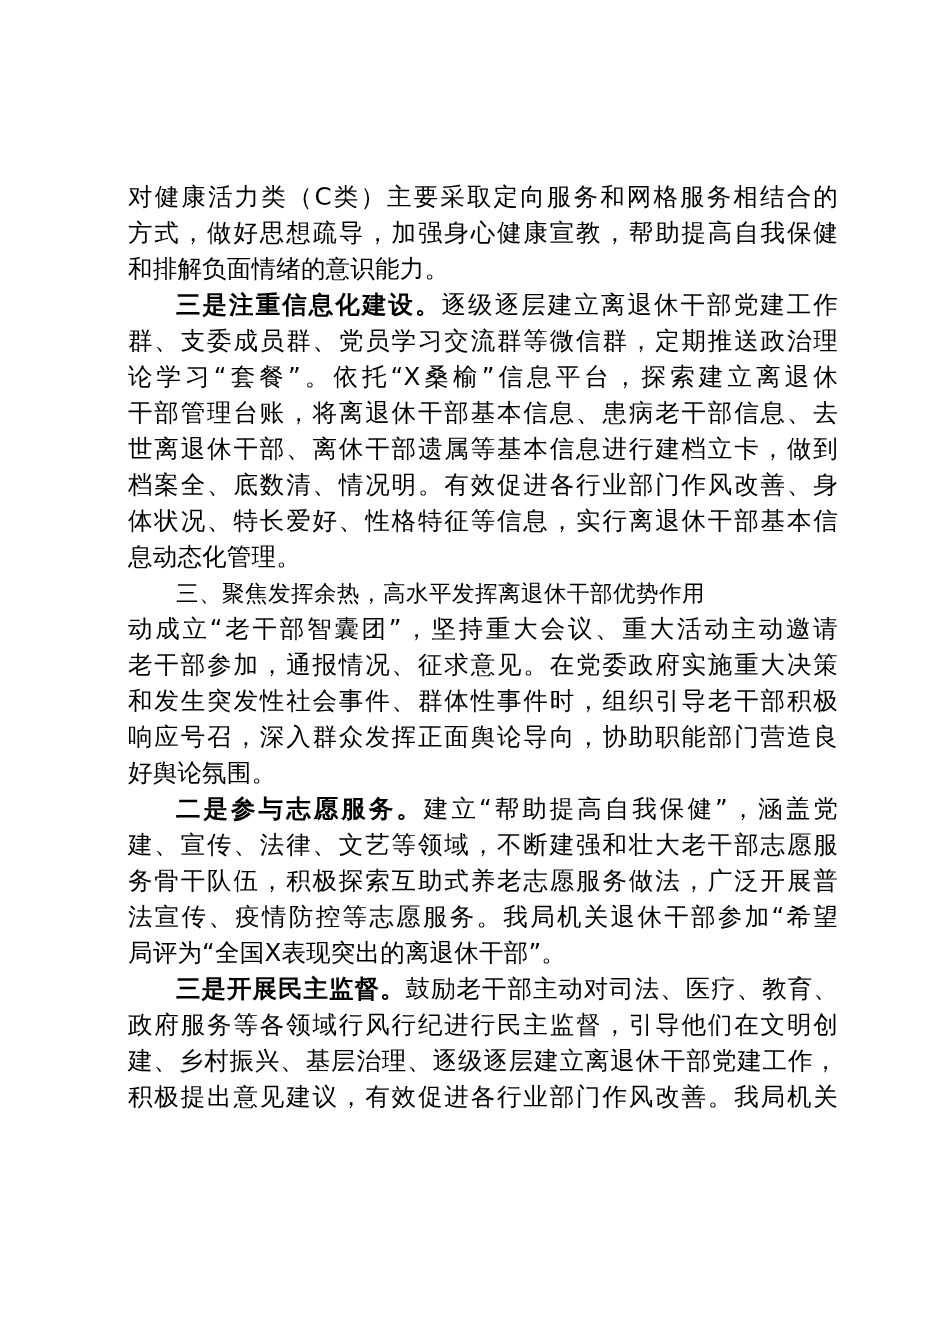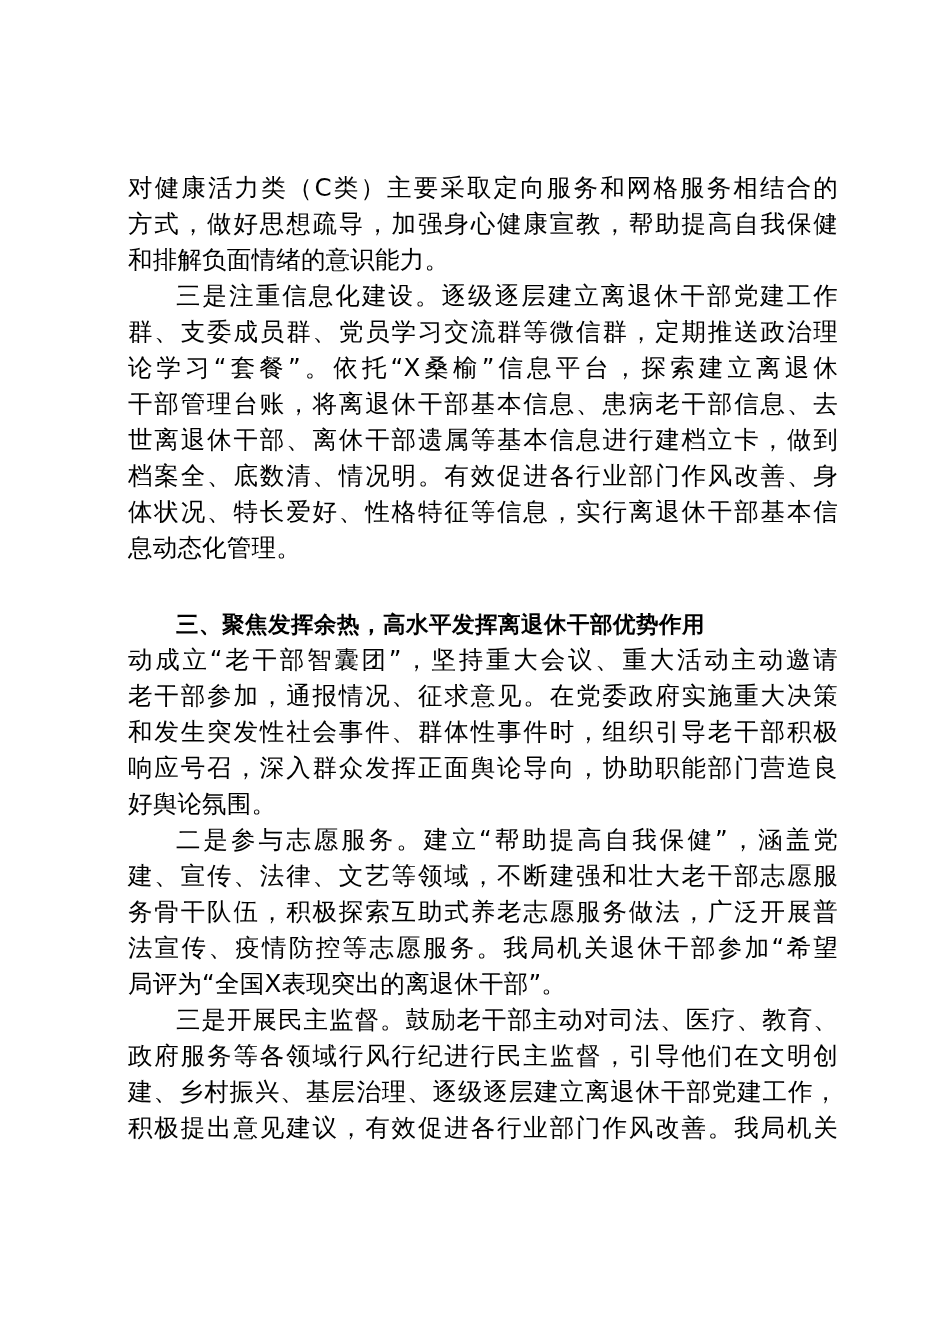--- a/index.html
+++ b/index.html
@@ -1,25 +1,25 @@
 <!DOCTYPE html>
 <html><head>
 <meta charset="utf-8">
 <style>
   html, body { margin:0; padding:0; background:#ffffff; }
   body { width:950px; height:1344px; position:relative; overflow:hidden;
          font-family:"DejaVu Sans", "Liberation Sans", sans-serif; color:#000; }
-  .page { position:absolute; left:128px; top:170px; width:710px; }
+  .page { position:absolute; left:128px; top:179px; width:710px; }
   .line { height:36px; line-height:36px; font-size:24.5px; white-space:nowrap;
           letter-spacing:0.2px; text-align:justify; text-align-last:justify; }
   .line.last { text-align-last:left; }
   .indent { padding-left:48px; }
-  .lead { font-weight:normal; }
-  .heading { font-family:"DejaVu Serif", "Liberation Serif", serif; font-weight:bold;
-             font-size:22.5px; padding-left:48px; text-align-last:left; letter-spacing:0.5px;margin-top:40px; }
+  .lead { font-weight:bold; }
+  .heading { font-family:"DejaVu Serif", "Liberation Serif", serif; font-weight:normal;
+             font-size:22.5px; padding-left:48px; text-align-last:left; letter-spacing:0.5px; }
 </style>
 </head>
 <body>
 
 <div class="page">
 
   <div>
     <div class="line">对健康活力类（C类）主要采取定向服务和网格服务相结合的</div>
     <div class="line">方式，做好思想疏导，加强身心健康宣教，帮助提高自我保健</div>
     <div class="line last">和排解负面情绪的意识能力。</div>

